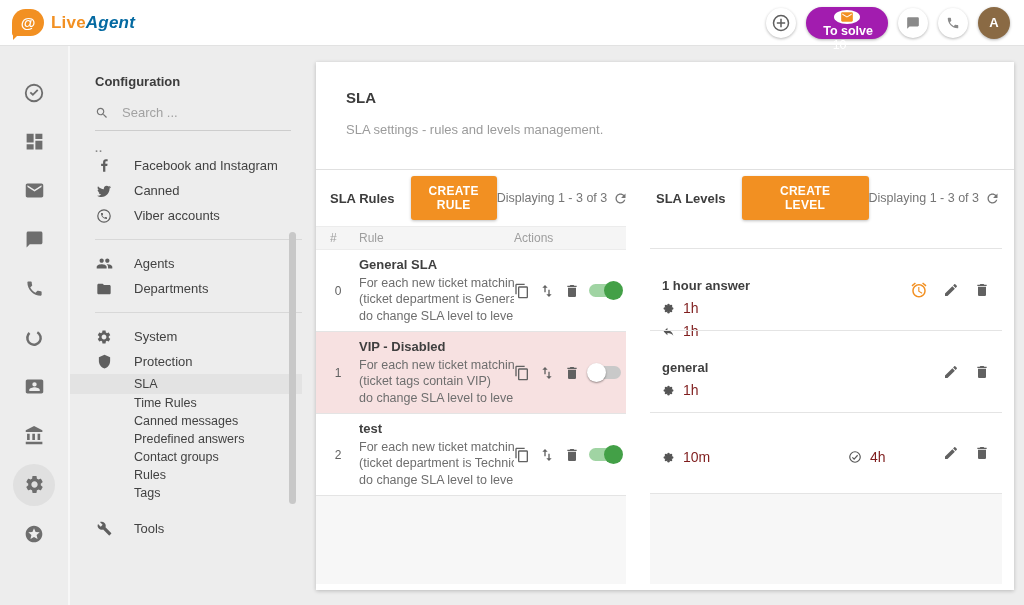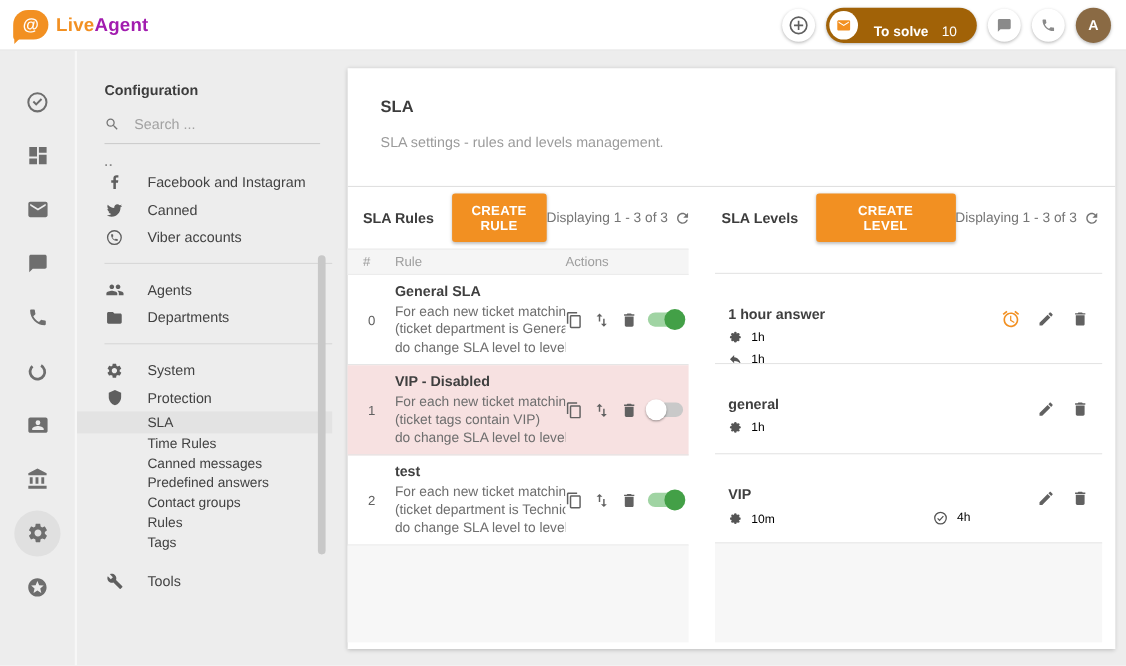--- a/index.html
+++ b/index.html
@@ -10,28 +10,28 @@
   .topbar { height:46px; background:#fff; display:flex; align-items:center;
     padding:0 14px 0 12px; border-bottom:1px solid #e2e2e2; position:relative; z-index:5; }
   .logo { display:flex; align-items:center; gap:7px; }
   .logo-bubble { width:32px; height:27px; background:#f29022;
     border-radius:14px 14px 14px 3px; position:relative; display:flex;
     align-items:center; justify-content:center; }
   .logo-bubble:after { content:""; position:absolute; left:1px; bottom:-4px;
     border:5px solid transparent; border-top-color:#f29022; border-left-color:#f29022; }
   .logo-at { color:#fff; font-weight:bold; font-size:15px; }
   .brand { font-size:17px; font-weight:bold; letter-spacing:.2px; }
-  .brand .b1 { color:#f29022; } .brand .b2 { color:#a21caf; }
+  .brand .b1 { color:#f29022; } .brand .b2 { color:#0369a1;font-style:italic; }
   .top-right { margin-left:auto; display:flex; align-items:center; gap:10px; }
   .circ-btn { width:30px; height:30px; border-radius:50%; background:#fff;
     box-shadow:0 1px 3px rgba(0,0,0,.28); display:flex; align-items:center;
     justify-content:center; color:#8a8a8a; cursor:pointer; }
   .circ-btn.plain { color:#5f5f5f; }
-  .to-solve { height:32px; border-radius:16px; background:#a16207; display:flex;
-    align-items:flex-end; padding:3px; box-shadow:0 1px 3px rgba(0,0,0,.3); cursor:pointer; }
+  .to-solve { height:32px; border-radius:16px; background:#a21caf; display:flex;
+    align-items:center; padding:3px; box-shadow:0 1px 3px rgba(0,0,0,.3); cursor:pointer;flex-direction:column; }
   .to-solve .env { width:26px; height:26px; border-radius:50%; background:#fff;
     display:flex; align-items:center; justify-content:center; color:#f29022; }
   .to-solve .lbl { color:#fff; font-weight:bold; font-size:12.5px; margin:0 12px 0 14px; }
   .to-solve .cnt { color:#fff; font-weight:normal; font-size:12.5px; margin-right:15px; }
   .avatar { width:32px; height:32px; border-radius:50%; background:#8a6a44; color:#fff;
     display:flex; align-items:center; justify-content:center; font-weight:bold;
     font-size:13px; box-shadow:0 1px 3px rgba(0,0,0,.3); cursor:pointer; }
 
   
   .app { display:flex; height:559px; }
@@ -111,22 +111,22 @@
   .toggle.off { background:#c9c9c9; } .toggle.off .knob { left:-2px; background:#fff;
     box-shadow:0 1px 2px rgba(0,0,0,.4); }
   .tfoot { flex:1; background:#f7f7f7; }
 
   
   .lv-spacer { height:22px; }
   .lrow { position:relative; border-top:1px solid #e4e4e4; height:82px;
     padding:29px 0 0 12px; }
   .lrow.last { border-bottom:1px solid #e4e4e4; }
   .ltitle { font-size:13px; font-weight:bold; color:#3f3f3f; }
-  .lmeta { display:flex; align-items:flex-end; gap:8px; margin-top:7px; font-size:11px;
-    color:#000000; }
+  .lmeta { display:flex; align-items:center; gap:8px; margin-top:7px; font-size:14px;
+    color:#7f1d1d; }
   .lmeta .entry { display:flex; align-items:center; gap:8px; }
   .lmeta .entry.w { width:178px; }
   .micon { color:#555; display:flex; }
   .lactions { position:absolute; right:12px; top:50%; transform:translateY(-50%);
     display:flex; align-items:center; gap:15px; }
   .alarm { color:#f29022; }
 </style>
 </head>
 <body>
 
@@ -612,21 +612,20 @@
                 </span>
               <span class="aicon">
                   <svg class="ic" width="16" height="16" fill="currentColor">
                     <use href="#i-trash"></use>
                   </svg>
                 </span>
             </div>
           </div>
 
           <div class="lrow last">
-            <div class="ltitle">VIP</div>
             <div class="lmeta">
               <span class="entry w">
                 <span class="micon">
                     <svg class="ic" width="13" height="13" fill="currentColor">
                       <use href="#i-burst"></use>
                     </svg>
                   </span>
                 <span>10m</span>
               </span>
               <span class="entry">

